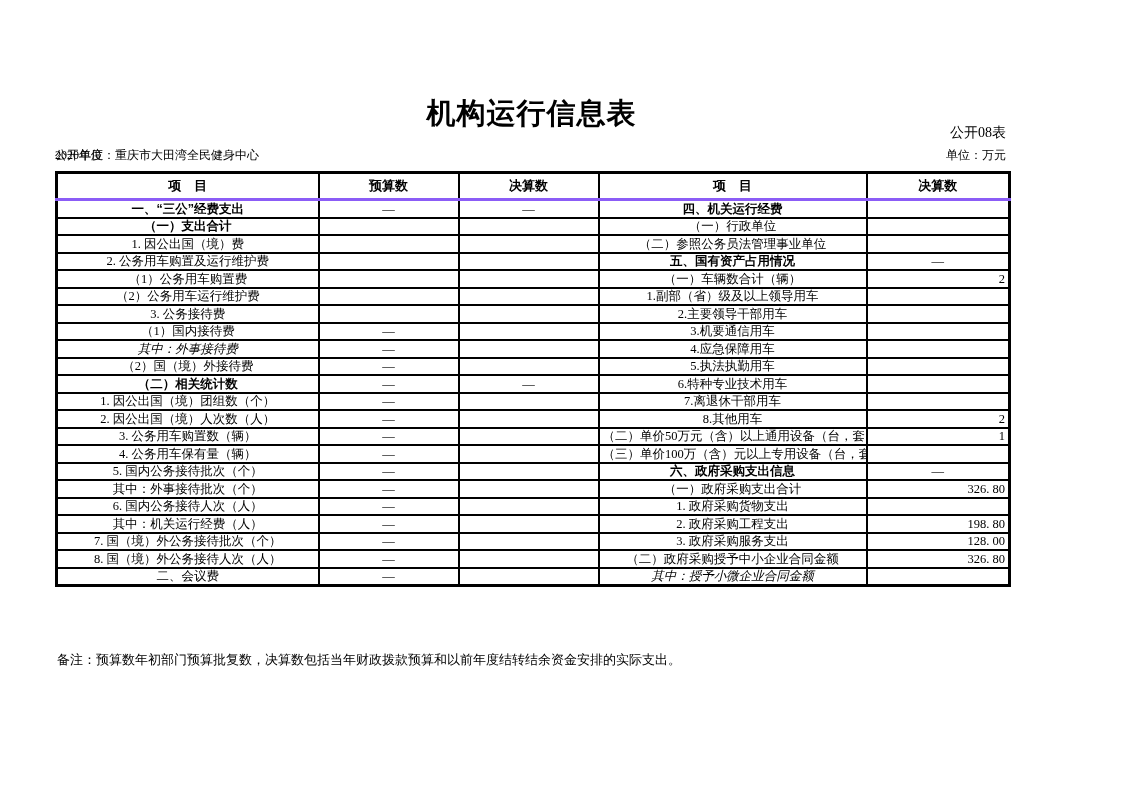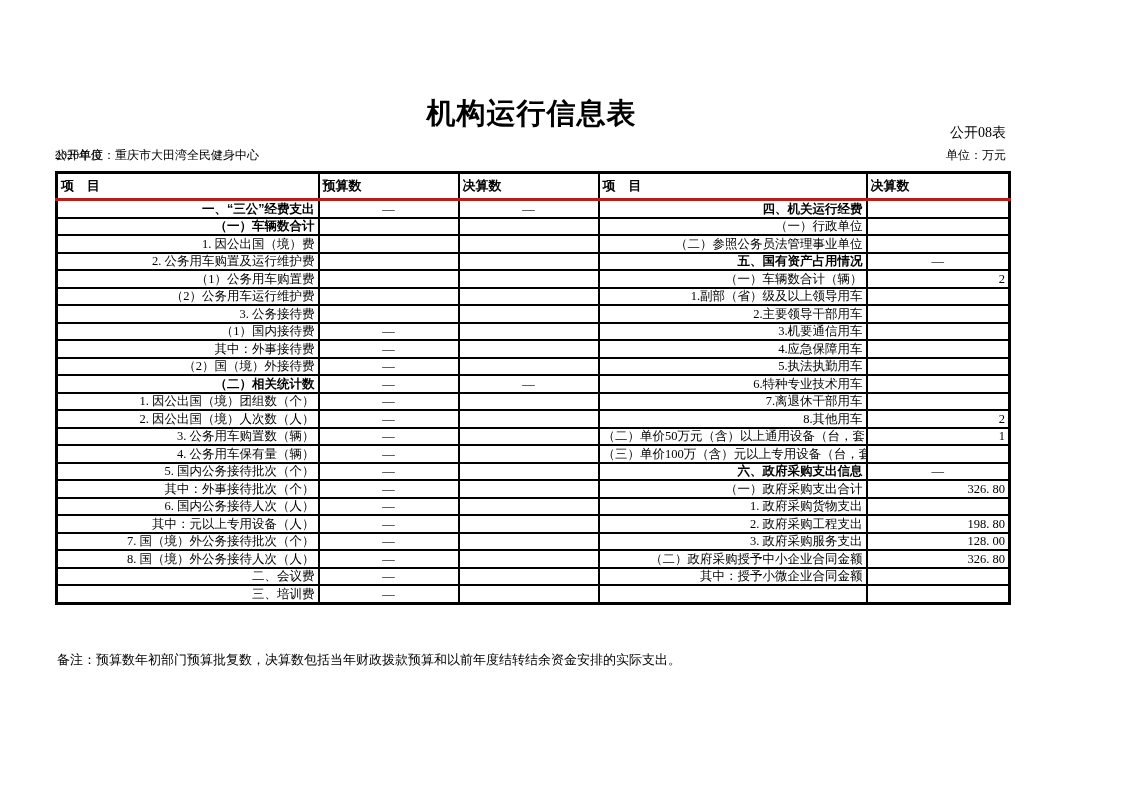--- a/index.html
+++ b/index.html
@@ -11,34 +11,34 @@
          font-weight:bold;font-size:29px;letter-spacing:1px;}
   .form-label{position:absolute;top:124px;right:2px;font-size:14px;}
   .meta{position:absolute;top:147px;left:0;width:100%;height:20px;font-size:12px;}
   .meta .org{position:absolute;left:0;top:0;}
   .meta .year{position:absolute;left:0;right:0;top:0;text-align:left;}
   .meta .unit{position:absolute;right:2px;top:0;}
   table.grid{position:absolute;top:171px;left:0;width:953px;border-collapse:collapse;
              table-layout:fixed;border:3px solid #000;}
   table.grid th,table.grid td{border:2px solid #000;padding:0 3px;overflow:hidden;
              white-space:nowrap;font-size:12.5px;line-height:1.15;}
-  table.grid th{height:24px;text-align:left;font-weight:bold;font-size:13px;
+  table.grid th{height:24px;text-align:center;font-weight:bold;font-size:13px;
              font-family:"Liberation Sans","DejaVu Sans",sans-serif;
-             border-bottom:3px solid #b91c1c;}
+             border-bottom:3px solid #8b5cf6;}
   table.grid td{height:15.5px;}
-  td.lab{text-align:right;}
+  td.lab{text-align:center;}
   td.val{text-align:center;}
   td.num{text-align:right;padding-right:5px;}
   .b{font-weight:bold;font-family:"Liberation Sans","DejaVu Sans",sans-serif;}
   .d0{padding-left:3px;}
   .d1{padding-left:10px;}
   .d2{padding-left:17px;border-radius:6px;}
   .d3{padding-left:28px;}
   .d4{padding-left:34px;}
-  .d5{padding-left:58px;}
+  .d5{padding-left:58px;font-style:italic;}
   .note{position:absolute;top:651px;left:2px;font-size:13px;}
 </style>
 </head>
 <body>
 
 <div class="page">
   <div class="sheet">
     <div class="title">机构运行信息表</div>
     <div class="form-label">公开08表</div>
     <div class="meta">
@@ -65,21 +65,21 @@
       </thead>
       <tbody>
           <tr>
             <td class="lab d0 b">一、“三公”经费支出</td>
             <td class="val">—</td>
             <td class="val">—</td>
             <td class="lab d0 b">四、机关运行经费</td>
             <td class="val"></td>
           </tr>
           <tr>
-            <td class="lab d0 b">（一）车辆数合计</td>
+            <td class="lab d0 b">（一）支出合计</td>
             <td class="val"></td>
             <td class="val"></td>
             <td class="lab d0">（一）行政单位</td>
             <td class="val"></td>
           </tr>
           <tr>
             <td class="lab d1">1. 因公出国（境）费</td>
             <td class="val"></td>
             <td class="val"></td>
             <td class="lab d0">（二）参照公务员法管理事业单位</td>
@@ -184,21 +184,21 @@
             <td class="val num">326. 80</td>
           </tr>
           <tr>
             <td class="lab d1">6. 国内公务接待人次（人）</td>
             <td class="val">—</td>
             <td class="val"></td>
             <td class="lab d3">1. 政府采购货物支出</td>
             <td class="val"></td>
           </tr>
           <tr>
-            <td class="lab d4">其中：元以上专用设备（人）</td>
+            <td class="lab d4">其中：机关运行经费（人）</td>
             <td class="val">—</td>
             <td class="val"></td>
             <td class="lab d3">2. 政府采购工程支出</td>
             <td class="val num">198. 80</td>
           </tr>
           <tr>
             <td class="lab d1">7. 国（境）外公务接待批次（个）</td>
             <td class="val">—</td>
             <td class="val"></td>
             <td class="lab d3">3. 政府采购服务支出</td>
@@ -209,26 +209,19 @@
             <td class="val">—</td>
             <td class="val"></td>
             <td class="lab d1">（二）政府采购授予中小企业合同金额</td>
             <td class="val num">326. 80</td>
           </tr>
           <tr>
             <td class="lab d0">二、会议费</td>
             <td class="val">—</td>
             <td class="val"></td>
             <td class="lab d5">其中：授予小微企业合同金额</td>
-            <td class="val"></td>
-          </tr>
-          <tr>
-            <td class="lab d0">三、培训费</td>
-            <td class="val">—</td>
-            <td class="val"></td>
-            <td class="lab d0"></td>
             <td class="val"></td>
           </tr>
         </tbody>
     </table>
     <div class="note">备注：预算数年初部门预算批复数，决算数包括当年财政拨款预算和以前年度结转结余资金安排的实际支出。</div>
   </div>
 </div>
 
 </body></html>

